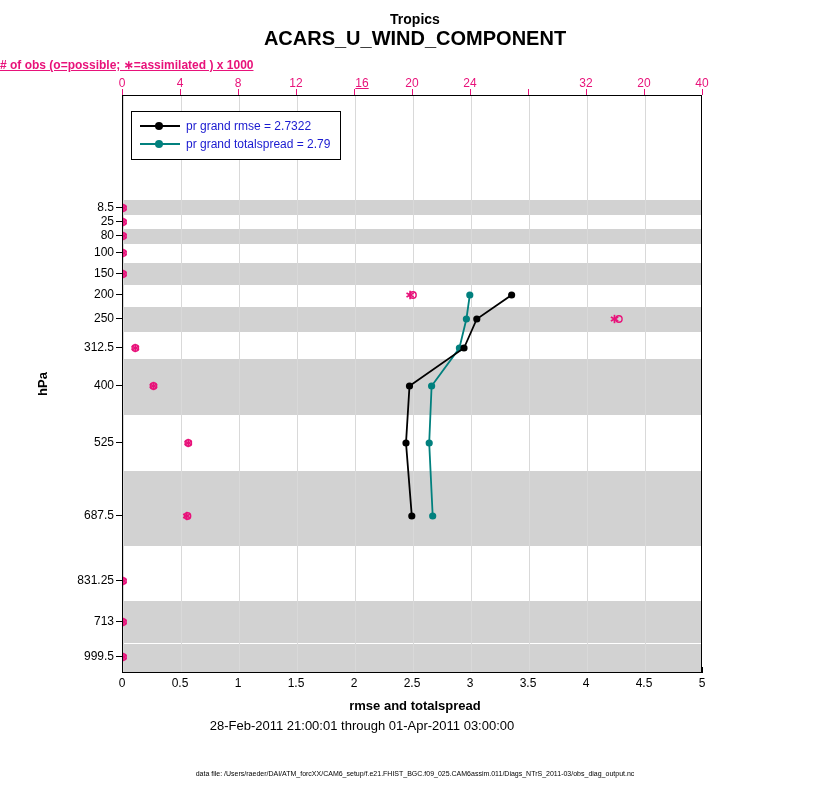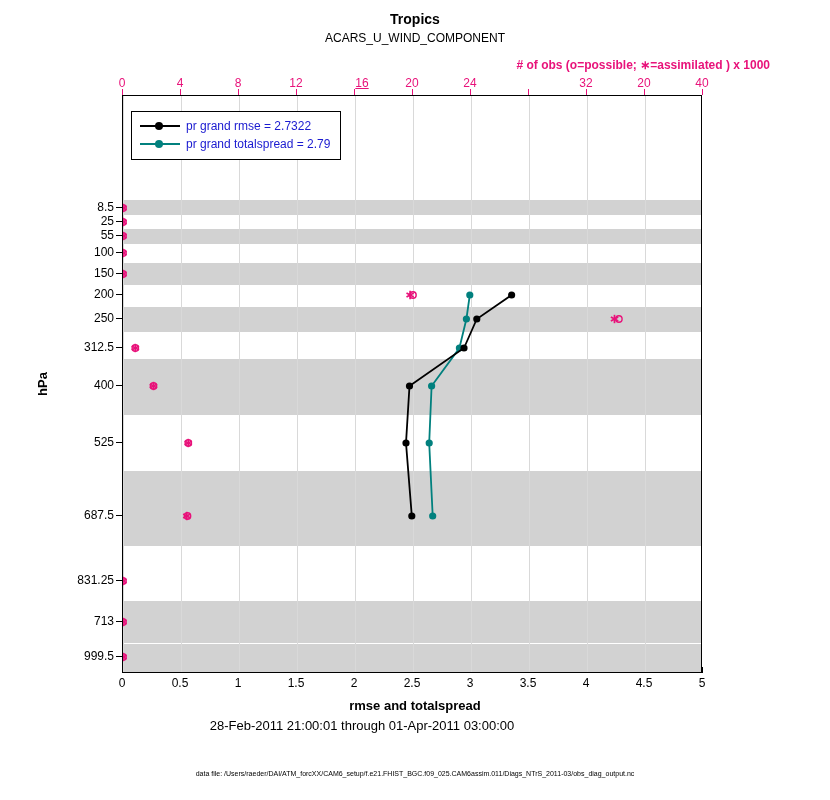--- a/index.html
+++ b/index.html
@@ -25,33 +25,34 @@
     left: 0;
     width: 830px;
     text-align: center;
   }
   .title-main {
     font-size: 14px;
     font-weight: bold;
     line-height: 19px;
   }
   .title-sub {
-    font-size: 12px;
-    font-weight: normal;
+    font-size: 20px;
+    font-weight: bold;
     line-height: 19px;
   }
   .top-axis-label {
     position: absolute;
     top: 58px;
     left: 0;
     width: 770px;
-    text-align: right;
+    text-align: left;
     font-size: 12px;
     font-weight: bold;
     color: #e8127a;
+    text-decoration: underline;
   }
   
   #plot {
     position: absolute;
     left: 122px;
     top: 95px;
     width: 580px;
     height: 578px;
     border: 1px solid #000000;
     box-sizing: border-box;
@@ -257,21 +258,21 @@
       <div class="tickmark-bottom" style="left: 644px;"></div>
       <div class="tick-label xlab" style="left: 702px;">5</div>
       <div class="tickmark-bottom" style="left: 702px;"></div>
     </div>
 
   <div id="left-ticks">
       <div class="tick-label ylab" style="top: 207px; left: 60px; width: 54px;">8.5</div>
       <div class="tickmark-left" style="top: 207px;"></div>
       <div class="tick-label ylab" style="top: 221px; left: 60px; width: 54px;">25</div>
       <div class="tickmark-left" style="top: 221px;"></div>
-      <div class="tick-label ylab" style="top: 235px; left: 60px; width: 54px;">55</div>
+      <div class="tick-label ylab" style="top: 235px; left: 60px; width: 54px;">80</div>
       <div class="tickmark-left" style="top: 235px;"></div>
       <div class="tick-label ylab" style="top: 252px; left: 60px; width: 54px;">100</div>
       <div class="tickmark-left" style="top: 252px;"></div>
       <div class="tick-label ylab" style="top: 273px; left: 60px; width: 54px;">150</div>
       <div class="tickmark-left" style="top: 273px;"></div>
       <div class="tick-label ylab" style="top: 294px; left: 60px; width: 54px;">200</div>
       <div class="tickmark-left" style="top: 294px;"></div>
       <div class="tick-label ylab" style="top: 318px; left: 60px; width: 54px;">250</div>
       <div class="tickmark-left" style="top: 318px;"></div>
       <div class="tick-label ylab" style="top: 347px; left: 60px; width: 54px;">312.5</div>

